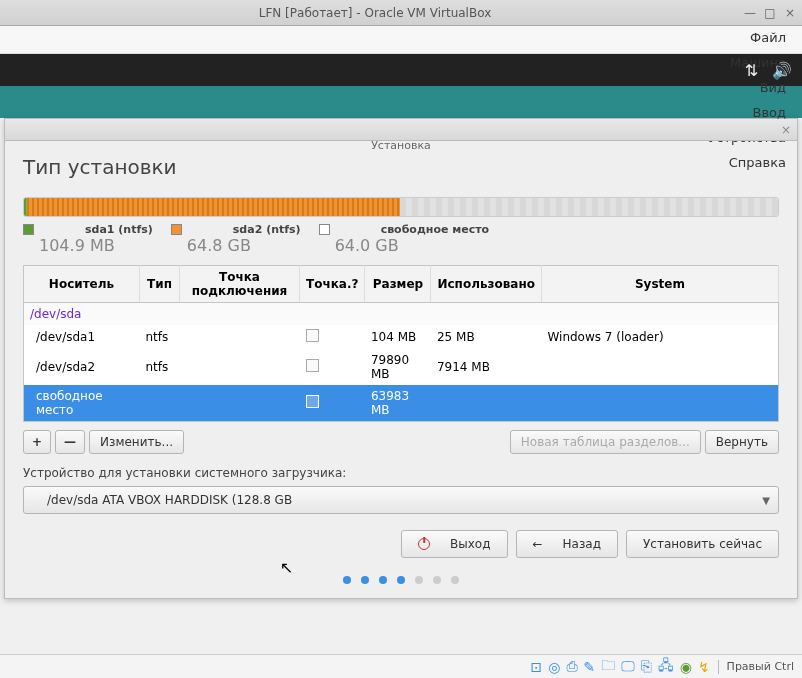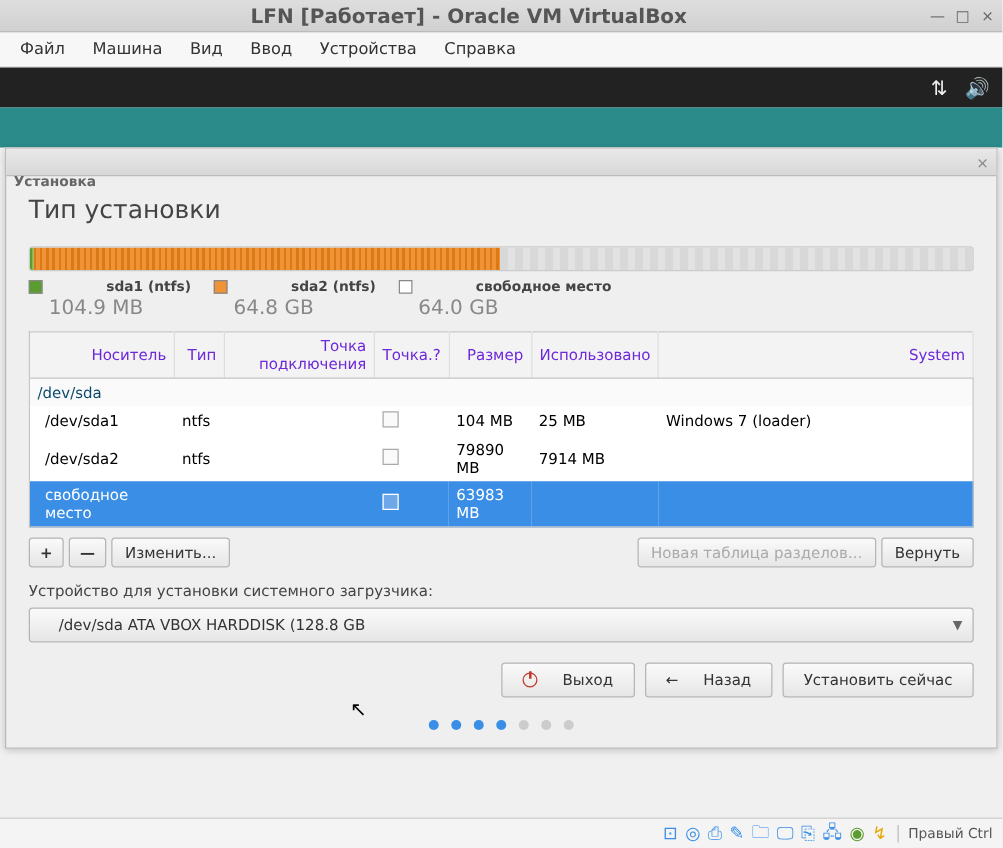--- a/index.html
+++ b/index.html
@@ -1,35 +1,35 @@
 <!DOCTYPE html>
 <html><head>
 <meta charset="utf-8">
 <style>
 * { box-sizing: border-box; margin: 0; padding: 0; }
 body { font-family: "DejaVu Sans", "Liberation Sans", Arial, sans-serif; font-size: 13px; background: #f0f0f0; width: 802px; height: 678px; overflow: hidden; }
 
 
 .outer-titlebar { height: 26px; background: linear-gradient(#dedede, #d0d0d0); display: flex; align-items: center; padding: 0 6px; border-bottom: 1px solid #aaa; }
-.outer-titlebar .title { flex: 1; text-align: center; font-size: 16px; color: #555; font-weight: bold; }
+.outer-titlebar .title { flex: 1; text-align: center; font-size: 12px; color: #555; font-weight: normal; }
 .outer-titlebar .win-btns { display: flex; gap: 8px; }
 .outer-titlebar .win-btn { width: 12px; height: 12px; color: #666; font-size: 12px; line-height: 12px; text-align: center; cursor: pointer; }
 
-.menubar { height: 28px; background: #f7f7f7; border-bottom: 1px solid #ddd; display: flex; align-items: center; padding: 0 6px; gap: 2px; }
+.menubar { height: 28px; background: #f7f7f7; border-bottom: 1px solid #ddd; display: flex; align-items: flex-end; padding: 0 6px; gap: 2px; flex-direction: column; }
 .menubar .menu-item { padding: 4px 10px; font-size: 13px; color: #333; cursor: pointer; }
 
 .vm-topbar { height: 32px; background: #222; display: flex; align-items: center; justify-content: flex-end; padding: 0 10px; gap: 14px; }
 .vm-topbar .icon { color: #eee; font-size: 16px; }
 
 .vm-teal { height: 32px; background: #2b8a8a; }
 
 
 .installer { background: #efefef; margin: 0 4px; border: 1px solid #bbb; box-shadow: 0 2px 6px rgba(0,0,0,0.2); }
 .installer-titlebar { height: 22px; background: linear-gradient(#e8e8e8, #d8d8d8); display: flex; align-items: center; padding: 0 6px; border-bottom: 1px solid #bbb; position: relative; }
-.installer-titlebar .title { flex: 1; text-align: left; font-size: 11px; color: #666; font-weight: bold; margin-top: 32px; }
+.installer-titlebar .title { flex: 1; text-align: center; font-size: 11px; color: #666; font-weight: normal; margin-top: 32px; }
 .installer-titlebar .close { position: absolute; right: 6px; color: #888; font-size: 12px; cursor: pointer; }
 
 .installer-body { padding: 14px 18px; }
 .installer-heading { font-size: 20px; color: #444; margin-bottom: 18px; }
 
 
 .disk-bar-wrap { margin-bottom: 8px; }
 .disk-bar { height: 20px; background: #e8e8e8; border: 1px solid #ccc; border-radius: 3px; display: flex; overflow: hidden; }
 .disk-seg { height: 100%; }
 .seg-green { background: repeating-linear-gradient(90deg, #5a9c2f 0, #5a9c2f 2px, #7bbd4f 2px, #7bbd4f 5px); width: 3px; }
@@ -41,26 +41,26 @@
 .disk-legend .lg .lg-top { display: flex; align-items: center; gap: 4px; }
 .disk-legend .swatch { width: 11px; height: 11px; border: 1px solid #888; display: inline-block; }
 .sw-green { background: #5a9c2f; }
 .sw-orange { background: #f09236; }
 .sw-white { background: #fff; }
 .disk-legend .lg .lg-name { color: #444; font-weight: bold; margin-left: 47px; }
 .disk-legend .lg .lg-size { color: #888; font-size: 16px; margin-left: 16px; }
 
 
 .part-table { width: 100%; border: 1px solid #c5c5c5; border-collapse: collapse; margin-top: 10px; font-size: 12px; background: #fff; }
-.part-table th { background: #f3f3f3; border-bottom: 1px solid #c5c5c5; border-right: 1px solid #ddd; padding: 4px 6px; text-align: right; font-weight: normal; color: #6d28d9; }
+.part-table th { background: #f3f3f3; border-bottom: 1px solid #c5c5c5; border-right: 1px solid #ddd; padding: 4px 6px; text-align: center; font-weight: bold; color: #000000; }
 .part-table td { padding: 4px 6px; }
 .part-table tr.selected td { background: #3a8ee6; color: #fff; }
 .part-table .checkbox { width: 13px; height: 13px; border: 1px solid #aaa; background: #fafafa; display: inline-block; }
 .part-table tr.selected .checkbox { border-color: #fff; background: #6ea8e8; }
-.part-table .device-row td { color: #0c4a6e; background: #fafafa; }
+.part-table .device-row td { color: #6d28d9; background: #fafafa; }
 
 
 .tbl-btn-row { display: flex; align-items: center; margin-top: 8px; gap: 4px; }
 .btn { background: linear-gradient(#fafafa, #e6e6e6); border: 1px solid #b5b5b5; border-radius: 3px; padding: 4px 10px; font-size: 12px; color: #333; cursor: pointer; }
 .btn.icon-btn { padding: 4px 8px; font-weight: bold; }
 .btn.disabled { color: #aaa; cursor: default; }
 .spacer { flex: 1; }
 
 
 .bootloader-label { font-size: 12px; color: #444; margin-top: 12px; margin-bottom: 6px; }

